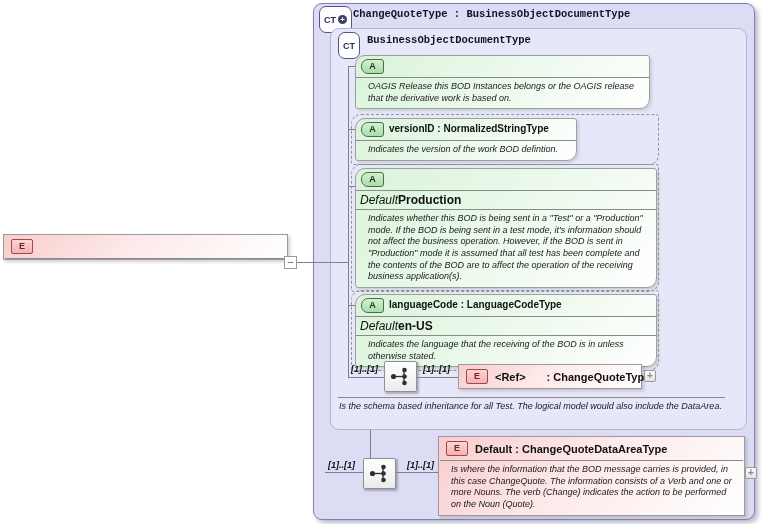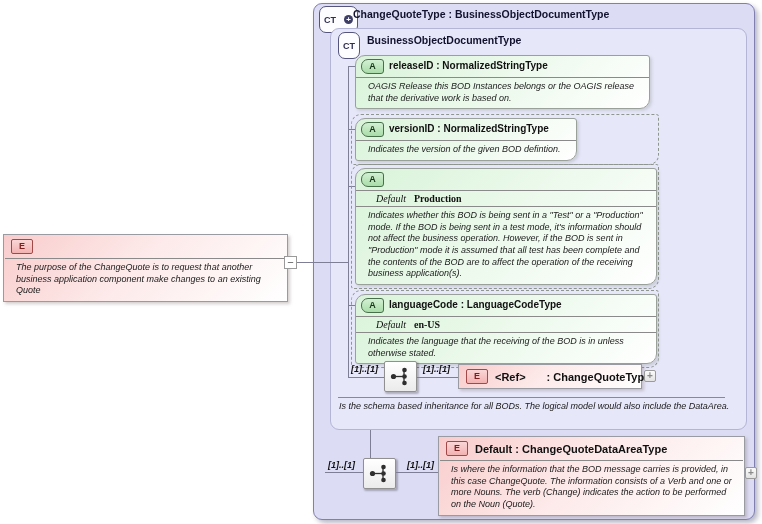--- a/index.html
+++ b/index.html
@@ -4,46 +4,46 @@
 <style>
   html,body{margin:0;padding:0;background:#ffffff;}
   .canvas{position:relative;width:762px;height:524px;background:#ffffff;
           font-family:"Liberation Sans",sans-serif;overflow:hidden;}
   .abs{position:absolute;box-sizing:border-box;}
 
   
   .container-outer{background:#dcdcf4;border:1px solid #8080b0;border-radius:9px;
                    box-shadow:3px 3px 5px rgba(100,100,130,.45);}
   .container-inner{background:#e7e7fa;border:1px solid #b4b4d6;border-radius:9px;}
-  .hdr-title{font-size:10.5px;font-weight:bold;color:#12122e;white-space:nowrap;}
-
-  
-  .ct-badge{display:inline-flex;align-items:center;gap:8px;background:#fdfdff;
+  .hdr-title{font-size:10.5px;font-weight:bold;color:#12122e;white-space:nowrap;font-family:Liberation Mono, monospace;}
+
+  
+  .ct-badge{display:inline-flex;align-items:center;gap:2px;background:#fdfdff;
             border:1.5px solid #55557d;border-radius:7px;padding:0 4px;height:27px;
             font-size:9px;font-weight:bold;color:#2e2e54;}
   .ct-plus{display:inline-block;width:9px;height:9px;border-radius:50%;background:#3e3e66;
            color:#fff;font-size:8px;line-height:9px;text-align:center;font-weight:bold;}
   .a-badge{flex:0 0 auto;width:21px;height:13px;border:1px solid #47704a;
            border-radius:7px 3px 3px 7px;background:linear-gradient(180deg,#d3f0d3,#a9dca9);
            font-size:9px;font-weight:bold;color:#173517;text-align:center;line-height:13px;}
   .e-badge{flex:0 0 auto;width:20px;height:13px;border:1px solid #a34848;border-radius:2px;
            background:linear-gradient(180deg,#fad6d6,#f2b2b2);font-size:9px;font-weight:bold;
            color:#7c1f1f;text-align:center;line-height:13px;}
 
   
   .attr-wrap{border:1px dashed #8f968f;border-radius:10px 3px 10px 3px;padding:3px;}
   .attr-box{border:1px solid #9aa09a;border-radius:10px 3px 10px 3px;
             background:linear-gradient(135deg,#d9f3d9 0%,#eefaee 55%,#ffffff 100%);
             box-shadow:2px 2px 3px rgba(120,130,120,.25);}
   .attr-title{display:flex;align-items:flex-start;gap:5px;padding:3px 6px 3px 5px;
               border-bottom:1px solid #8a8a8a;}
   .attr-title-text{font-size:10px;font-weight:bold;color:#111;line-height:1.32;
                    overflow-wrap:anywhere;}
-  .default-row{display:flex;padding:2px 20px;border-bottom:1px solid #8a8a8a;
-               font-size:10px;color:#111;align-items:baseline;font-family:Liberation Serif, serif;}
+  .default-row{display:flex;padding:2px 4px;border-bottom:1px solid #8a8a8a;
+               font-size:12px;color:#111;align-items:baseline;}
   .default-label{font-style:italic;width:38px;flex:0 0 auto;}
   .default-value{font-weight:bold;}
   .annotation{padding:3px 12px 4px;font-size:9px;font-style:italic;color:#1a1a1a;line-height:1.3;}
 
   
   .elem-box{border:1px solid #9a9aa2;
             background:linear-gradient(135deg,#f9cccc 0%,#fde9e9 45%,#ffffff 100%);
             box-shadow:2px 2px 3px rgba(130,115,115,.35);}
   .elem-title{display:flex;align-items:center;gap:7px;padding:4px 7px;}
   .elem-title-text{font-size:11px;font-weight:bold;color:#101010;white-space:nowrap;}
@@ -86,32 +86,31 @@
   <div class="abs vline" style="left:348px;top:66px;height:311px;"></div>
   <div class="abs hline" style="left:348px;top:66px;width:7px;"></div>
   <div class="abs hline" style="left:348px;top:129px;width:7px;"></div>
   <div class="abs hline" style="left:348px;top:186px;width:7px;"></div>
   <div class="abs hline" style="left:348px;top:305px;width:7px;"></div>
   <div class="abs hline" style="left:348px;top:377px;width:36px;"></div>
 
   <div class="abs attr-box" style="left:355px;top:55px;width:295px;">
     <div class="attr-title">
       <span class="a-badge">A</span>
-      <span class="attr-title-text">releaseID : NormalizedStringType</span>
     </div>
     <div class="annotation">OAGIS Release this BOD Instances belongs or the OAGIS release that the derivative work is based on.</div>
   </div>
 
   <div class="abs attr-wrap" style="left:351px;top:114px;width:308px;">
     <div class="attr-box" style="width:220px;">
       <div class="attr-title">
         <span class="a-badge">A</span>
         <span class="attr-title-text">versionID : NormalizedStringType</span>
       </div>
-      <div class="annotation">Indicates the version of the given BOD defintion.</div>
+      <div class="annotation">Indicates the version of the work BOD defintion.</div>
     </div>
   </div>
 
   <div class="abs attr-wrap" style="left:351px;top:164px;width:308px;">
     <div class="attr-box" style="width:300px;">
       <div class="attr-title">
         <span class="a-badge">A</span>
       </div>
       <div class="default-row">
         <span class="default-label">Default</span>
@@ -152,21 +151,21 @@
   <div class="abs elem-box" style="left:458px;top:364px;width:184px;">
     <div class="elem-title">
       <span class="e-badge">E</span>
       <span class="elem-title-text">&lt;Ref&gt;</span>
       <span class="elem-title-text ref-name">: ChangeQuoteType</span>
     </div>
   </div>
   <div class="abs expand-box" style="left:644px;top:370px;">+</div>
 
   <div class="abs hline" style="left:338px;top:397px;width:387px;background:#8a8a8a;"></div>
-  <div class="abs note-text" style="left:339px;top:401px;width:396px;">Is the schema based inheritance for all BODs. The logical model would also include the DataArea.</div>
+  <div class="abs note-text" style="left:339px;top:401px;width:396px;">Is the schema based inheritance for all Test. The logical model would also include the DataArea.</div>
 
   <div class="abs vline" style="left:370px;top:430px;height:28px;"></div>
   <div class="abs hline" style="left:325px;top:472px;width:38px;"></div>
   <div class="abs card-label" style="left:328px;top:460px;">[1]..[1]</div>
   <div class="abs seq-icon" style="left:363px;top:458px;">
     <svg width="23" height="21" viewBox="0 0 23 21">
       <circle cx="4.5" cy="10.5" r="2.6" fill="#2e2e2e"></circle>
       <path d="M7 10.5 H 15" stroke="#2e2e2e" stroke-width="1.3" fill="none"></path>
       <path d="M15 4 V 17" stroke="#2e2e2e" stroke-width="1.3" fill="none"></path>
       <circle cx="15.5" cy="4" r="2.3" fill="#2e2e2e"></circle>
@@ -185,18 +184,17 @@
     <div class="elem-sep"></div>
     <div class="annotation">Is where the information that the BOD message carries is provided, in this case ChangeQuote. The information consists of a Verb and one or more Nouns. The verb (Change) indicates the action to be performed on the Noun (Quote).</div>
   </div>
   <div class="abs expand-box" style="left:745px;top:467px;">+</div>
 
   <div class="abs elem-box" style="left:3px;top:234px;width:285px;">
     <div class="elem-title">
       <span class="e-badge">E</span>
     </div>
     <div class="elem-sep"></div>
-    <div class="annotation">The purpose of the ChangeQuote is to request that another business application component make changes to an existing Quote</div>
   </div>
   <div class="abs hline" style="left:297px;top:262px;width:51px;"></div>
   <div class="abs collapse-box" style="left:284px;top:256px;">−</div>
 
 </div>
 
 </body></html>

